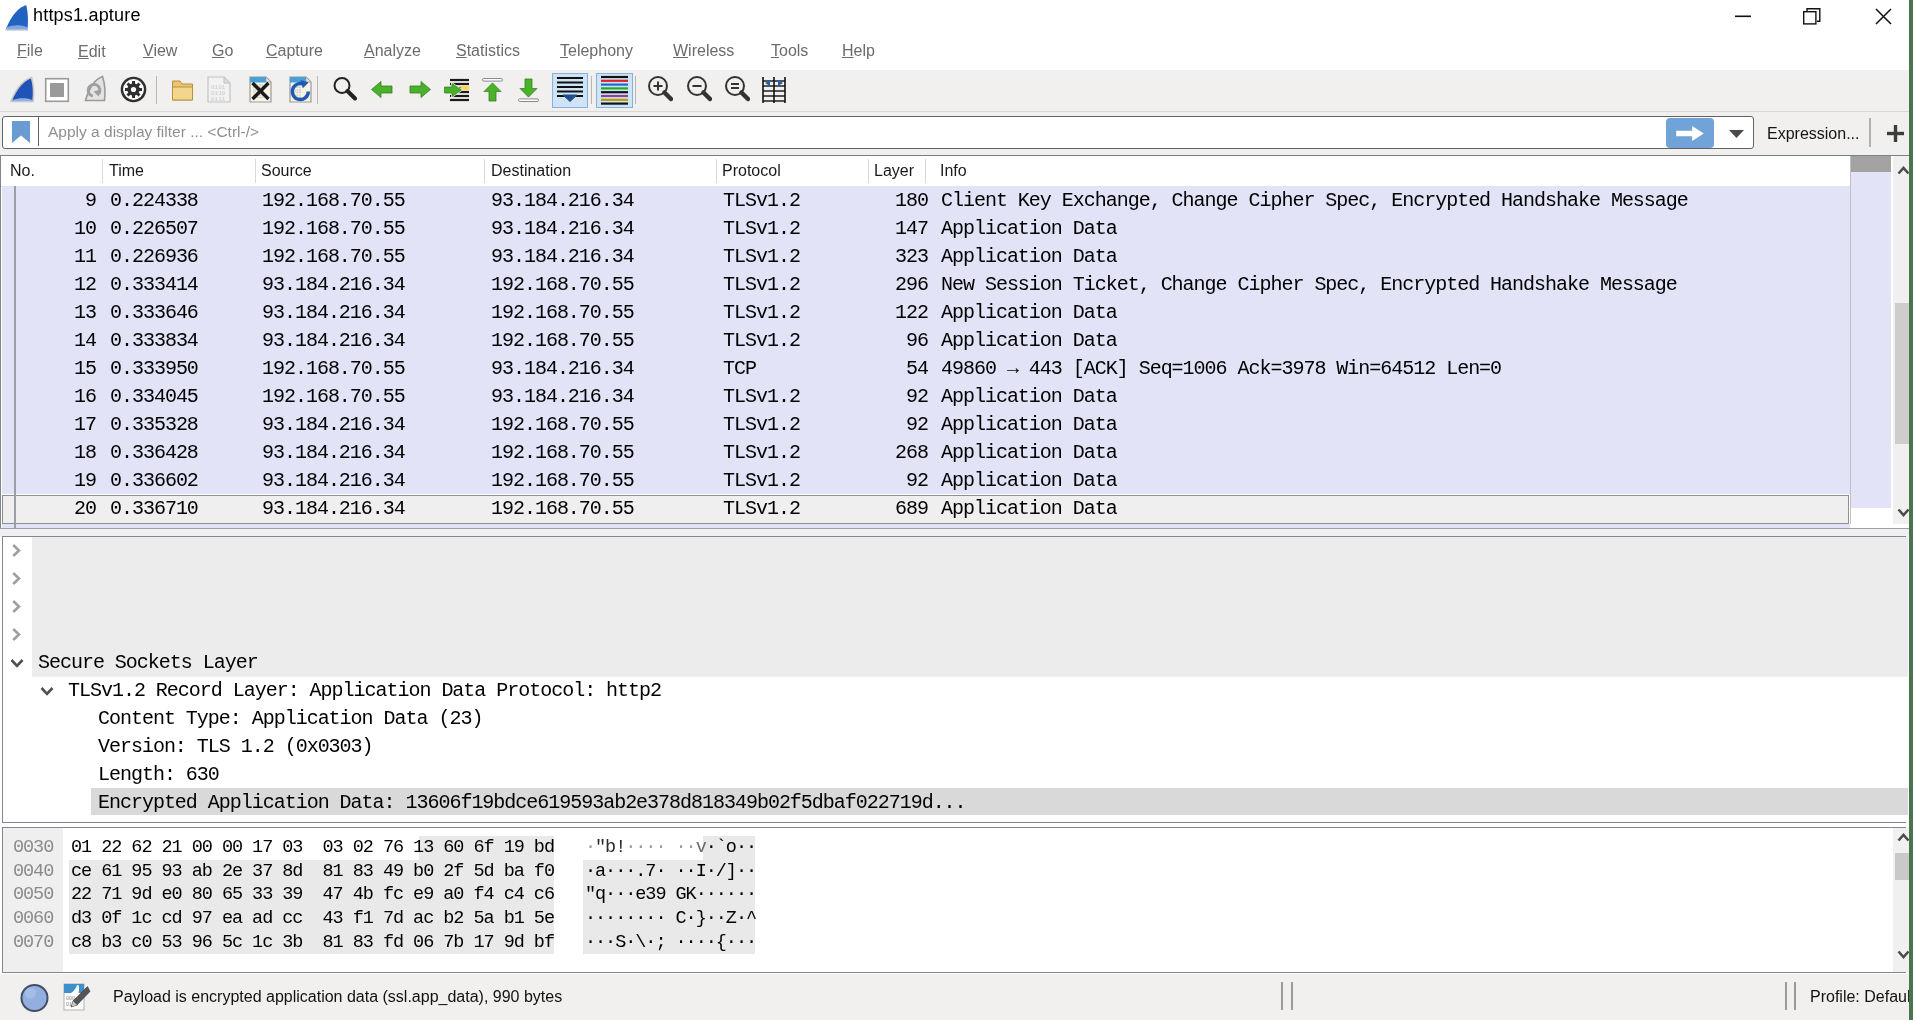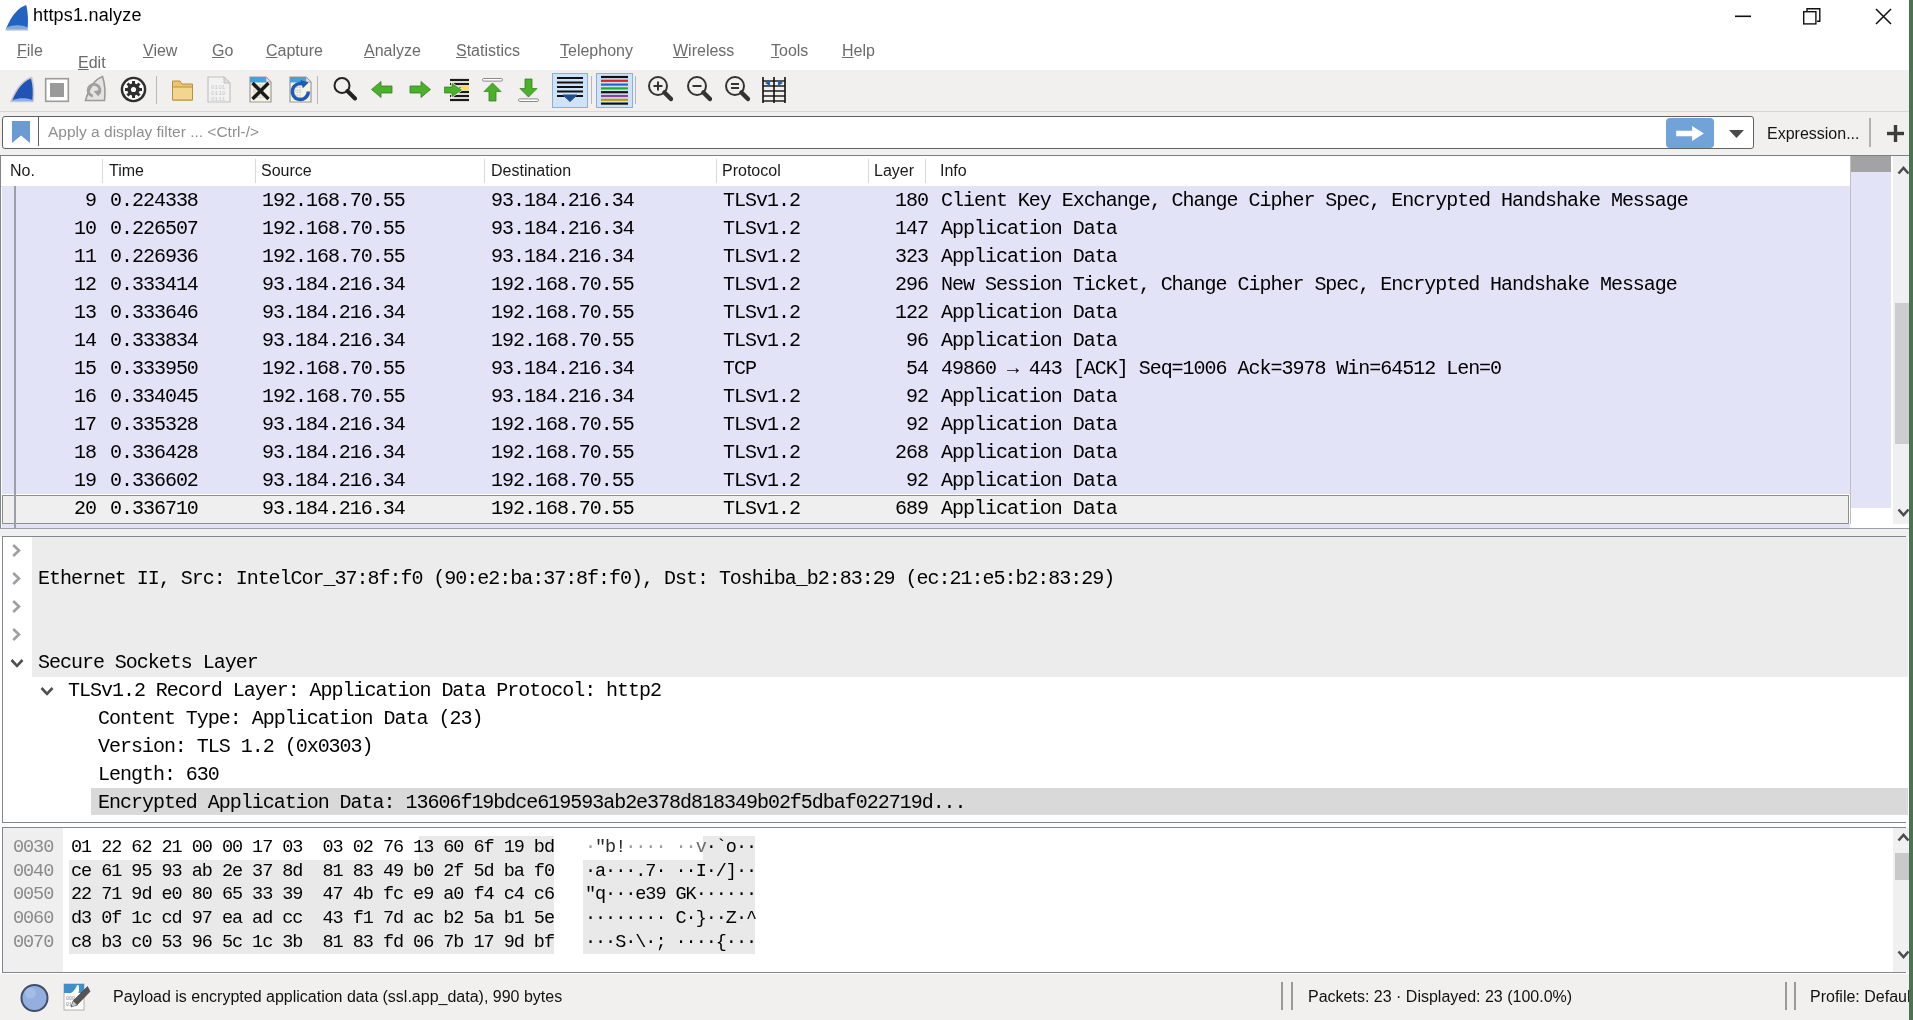--- a/index.html
+++ b/index.html
@@ -17,36 +17,36 @@
 </head>
 <body>
 <div id="root">
 
 <div class="abs" style="left:0;top:0;width:1913px;height:32px;background:#ffffff"></div>
 <svg class="abs" style="left:3px;top:3px" width="27" height="28" viewBox="0 0 27 28">
   <path d="M23.2 2 C15.5 4.5 8.5 12 3.2 25.5 L24.6 25.5 C25.4 17 24.8 8 23.2 2 Z" fill="#2263c2"></path>
   <path d="M3.6 24.2 C10 21.5 19 21.5 24.5 24.2 L24.6 26.5 L3 26.5 Z" fill="#7fa8e0"></path>
   <path d="M2.6 26.2 L25 26.2 L25.2 27.4 L2.2 27.4 Z" fill="#aab6c8"></path>
 </svg>
-<div class="abs" style="left:33px;top:5px;font-size:18px;color:#000;letter-spacing:0.2px">https1.nalyze</div>
+<div class="abs" style="left:33px;top:5px;font-size:18px;color:#000;letter-spacing:0.2px">https1.apture</div>
 
 <svg class="abs" style="left:1735px;top:15px" width="17" height="3" viewBox="0 0 17 3">
       <rect x="0" y="0.5" width="16" height="1.6" fill="#111"></rect>
     </svg>
 <svg class="abs" style="left:1803px;top:8px" width="18" height="17" viewBox="0 0 18 17">
   <rect x="0.7" y="3.7" width="12.2" height="12.2" fill="none" stroke="#111" stroke-width="1.4"></rect>
   <path d="M4 3.4 L4 0.7 L16.8 0.7 L16.8 13.2 L14 13.2" fill="none" stroke="#111" stroke-width="1.4"></path>
 </svg>
 <svg class="abs" style="left:1875px;top:8px" width="17" height="17" viewBox="0 0 17 17">
   <path d="M1 1 L16 16 M16 1 L1 16" stroke="#111" stroke-width="1.5"></path>
 </svg>
 
 <div class="abs" id="menubar" style="left:0;top:32px;width:1899px;height:38px;background:#ffffff;font-size:16px;color:#6b6b6b">
       <span style="position:absolute;left:17px;top:0;height:38px;line-height:38px"><span style="text-decoration:underline">F</span>ile</span>
-      <span style="position:absolute;left:78px;top:12px;height:38px;line-height:38px"><span style="text-decoration:underline">E</span>dit</span>
+      <span style="position:absolute;left:78px;top:1px;height:38px;line-height:38px"><span style="text-decoration:underline">E</span>dit</span>
       <span style="position:absolute;left:143px;top:0;height:38px;line-height:38px"><span style="text-decoration:underline">V</span>iew</span>
       <span style="position:absolute;left:212px;top:0;height:38px;line-height:38px"><span style="text-decoration:underline">G</span>o</span>
       <span style="position:absolute;left:266px;top:0;height:38px;line-height:38px"><span style="text-decoration:underline">C</span>apture</span>
       <span style="position:absolute;left:364px;top:0;height:38px;line-height:38px"><span style="text-decoration:underline">A</span>nalyze</span>
       <span style="position:absolute;left:456px;top:0;height:38px;line-height:38px"><span style="text-decoration:underline">S</span>tatistics</span>
       <span style="position:absolute;left:560px;top:0;height:38px;line-height:38px"><span style="text-decoration:underline">T</span>elephony</span>
       <span style="position:absolute;left:673px;top:0;height:38px;line-height:38px"><span style="text-decoration:underline">W</span>ireless</span>
       <span style="position:absolute;left:771px;top:0;height:38px;line-height:38px"><span style="text-decoration:underline">T</span>ools</span>
       <span style="position:absolute;left:842px;top:0;height:38px;line-height:38px"><span style="text-decoration:underline">H</span>elp</span>
     </div>
@@ -268,21 +268,21 @@
 
 <div class="abs" style="left:0;top:528px;width:1913px;height:8px;background:#f0f0f0;border-top:1px solid #9aa0a6"></div>
 
 <div class="abs" style="left:2px;top:536px;width:1904px;height:287px;background:#ffffff;border-top:1px solid #82878f;border-bottom:1px solid #82878f;border-left:1px solid #82878f;box-sizing:border-box"></div>
 <div class="abs" style="left:32px;top:537px;width:1876px;height:140px;background:#ececec"></div>
 <div class="abs" style="left:91px;top:788px;width:1817px;height:27px;background:#d9d9d9"></div>
 <div id="details" class="mono"><div class="dtrow" style="top:536px"><svg style="position:absolute;left:11px;top:7px" width="10" height="15" viewBox="0 0 10 15">
           <path d="M2.2 2 L8 7.5 L2.2 13" fill="none" stroke="#9f9f9f" stroke-width="2.6"></path>
         </svg></div><div class="dtrow" style="top:564px"><svg style="position:absolute;left:11px;top:7px" width="10" height="15" viewBox="0 0 10 15">
           <path d="M2.2 2 L8 7.5 L2.2 13" fill="none" stroke="#9f9f9f" stroke-width="2.6"></path>
-        </svg><span style="position:absolute;left:38px">Ethernet II, Src: IntelCor_37:8f:f0 (90:e2:ba:37:8f:f0), Dst: Toshiba_b2:83:29 (ec:21:e5:b2:83:29)</span></div><div class="dtrow" style="top:592px"><svg style="position:absolute;left:11px;top:7px" width="10" height="15" viewBox="0 0 10 15">
+        </svg></div><div class="dtrow" style="top:592px"><svg style="position:absolute;left:11px;top:7px" width="10" height="15" viewBox="0 0 10 15">
           <path d="M2.2 2 L8 7.5 L2.2 13" fill="none" stroke="#9f9f9f" stroke-width="2.6"></path>
         </svg></div><div class="dtrow" style="top:620px"><svg style="position:absolute;left:11px;top:7px" width="10" height="15" viewBox="0 0 10 15">
           <path d="M2.2 2 L8 7.5 L2.2 13" fill="none" stroke="#9f9f9f" stroke-width="2.6"></path>
         </svg></div><div class="dtrow" style="top:648px"><svg style="position:absolute;left:10px;top:10px" width="14" height="10" viewBox="0 0 14 10">
           <path d="M1.5 2 L7 7.8 L12.5 2" fill="none" stroke="#4f4f4f" stroke-width="2.6"></path>
         </svg><span style="position:absolute;left:38px">Secure Sockets Layer</span></div><div class="dtrow" style="top:676px"><svg style="position:absolute;left:40px;top:10px" width="14" height="10" viewBox="0 0 14 10">
           <path d="M1.5 2 L7 7.8 L12.5 2" fill="none" stroke="#4f4f4f" stroke-width="2.6"></path>
         </svg><span style="position:absolute;left:68px">TLSv1.2 Record Layer: Application Data Protocol: http2</span></div><div class="dtrow" style="top:704px"><span style="position:absolute;left:98px">Content Type: Application Data (23)</span></div><div class="dtrow" style="top:732px"><span style="position:absolute;left:98px">Version: TLS 1.2 (0x0303)</span></div><div class="dtrow" style="top:760px"><span style="position:absolute;left:98px">Length: 630</span></div><div class="dtrow" style="top:788px"><span style="position:absolute;left:98px">Encrypted Application Data: 13606f19bdce619593ab2e378d818349b02f5dbaf022719d...</span></div></div>
 
 <div class="abs" style="left:2px;top:827px;width:1904px;height:146px;background:#ffffff;border-top:1px solid #82878f;border-bottom:1px solid #82878f;border-left:1px solid #82878f;box-sizing:border-box"></div>
@@ -320,20 +320,19 @@
   <rect x="1" y="1" width="20" height="9" fill="#3f8fca"></rect>
   <path d="M8 10 C11 8 13 5.5 14 2 L15.5 2 C16.5 5.5 16 8.5 15.5 10 Z" fill="#ffffff"></path>
   <text x="3" y="17" font-size="5" font-family="Liberation Mono" fill="#8a8a8a">000</text>
   <text x="3" y="23" font-size="5" font-family="Liberation Mono" fill="#8a8a8a">0110</text>
   <path d="M24.5 3.5 L10 18 L8 24 L14 22 L27 8.5 Z" fill="#555555" stroke="#3a3a3a" stroke-width="0.6"></path>
   <path d="M8.6 23.4 L10 18 L14 22 Z" fill="#c9c9c9"></path>
 </svg>
 <div class="abs" style="left:113px;top:974px;height:46px;line-height:46px;font-size:16px;color:#111;white-space:nowrap">Payload is encrypted application data (ssl.app_data), 990 bytes</div>
 <div class="abs" style="left:1281px;top:982px;width:2px;height:28px;background:#9a9a9a"></div>
 <div class="abs" style="left:1291px;top:982px;width:2px;height:28px;background:#9a9a9a"></div>
-<div class="abs" style="left:1308px;top:974px;height:46px;line-height:46px;font-size:16px;color:#111;white-space:nowrap">Packets: 23 · Displayed: 23 (100.0%)</div>
 <div class="abs" style="left:1785px;top:982px;width:2px;height:28px;background:#9a9a9a"></div>
 <div class="abs" style="left:1794px;top:982px;width:2px;height:28px;background:#9a9a9a"></div>
 <div class="abs" style="left:1810px;top:974px;height:46px;line-height:46px;font-size:16px;color:#111;white-space:nowrap">Profile: Default</div>
 
 <div class="abs" style="left:1909px;top:0;width:4px;height:1020px;background:#4a7450"></div>
 
 </div>
 
 </body></html>

